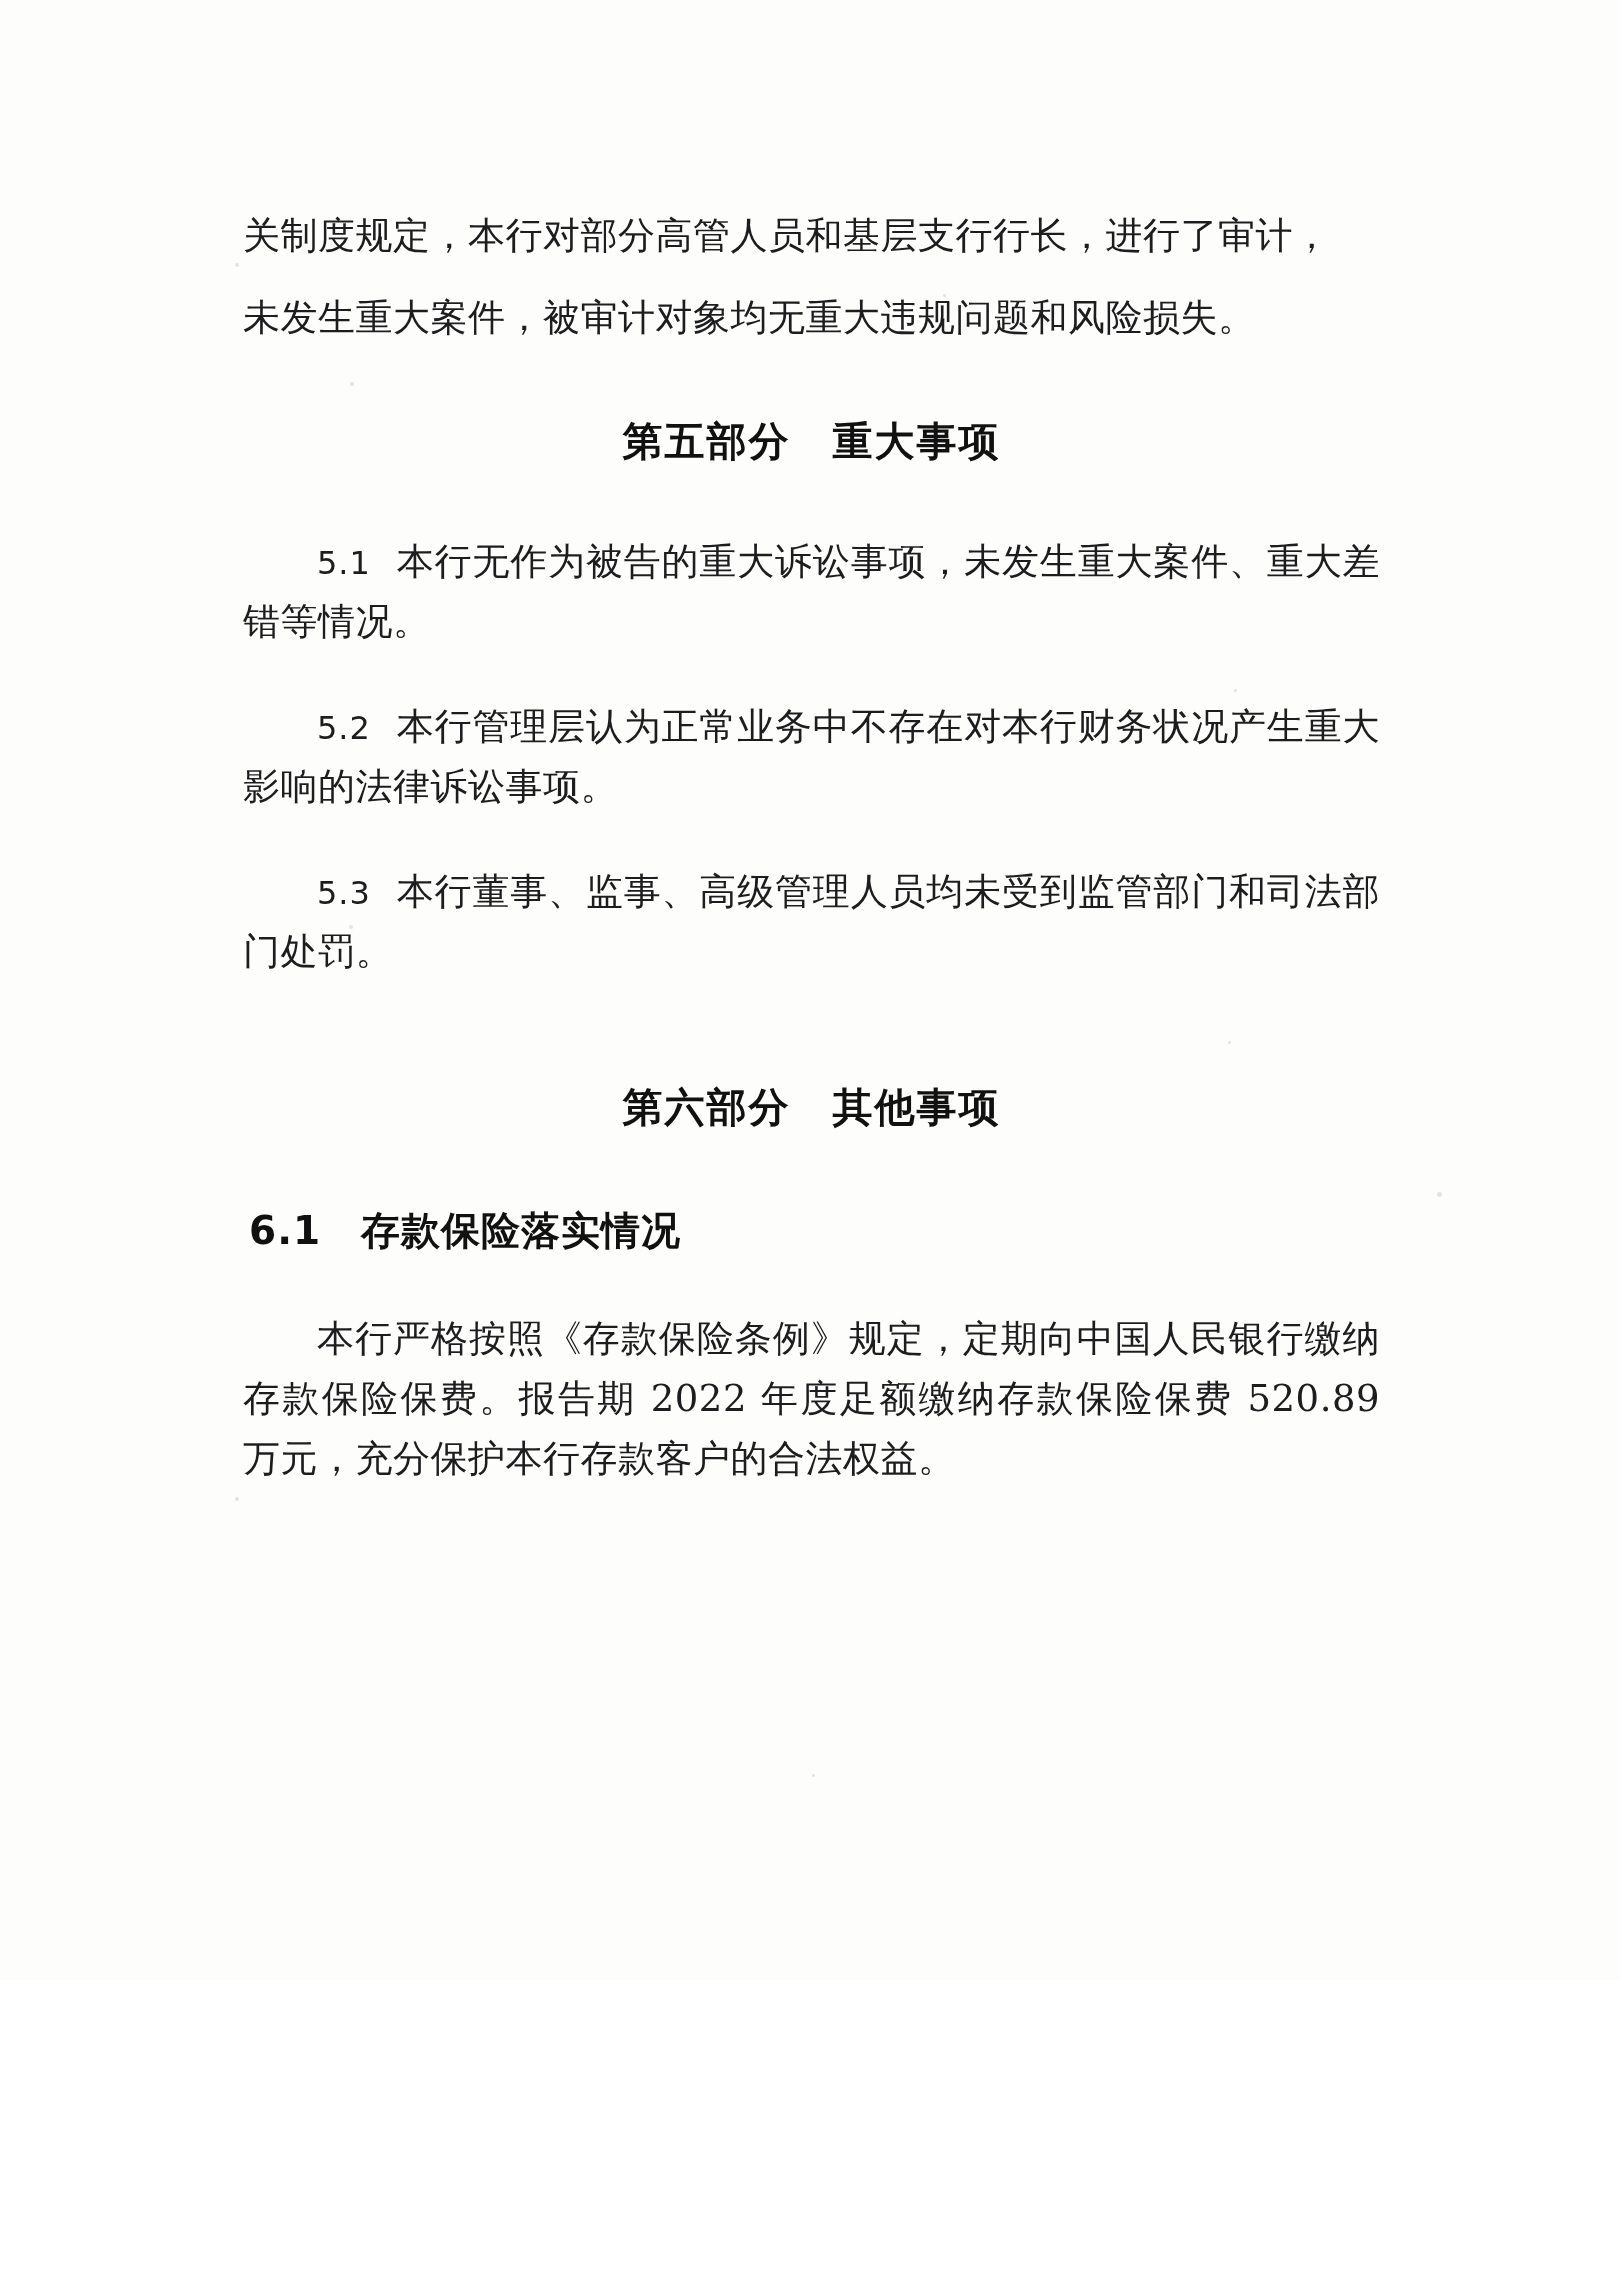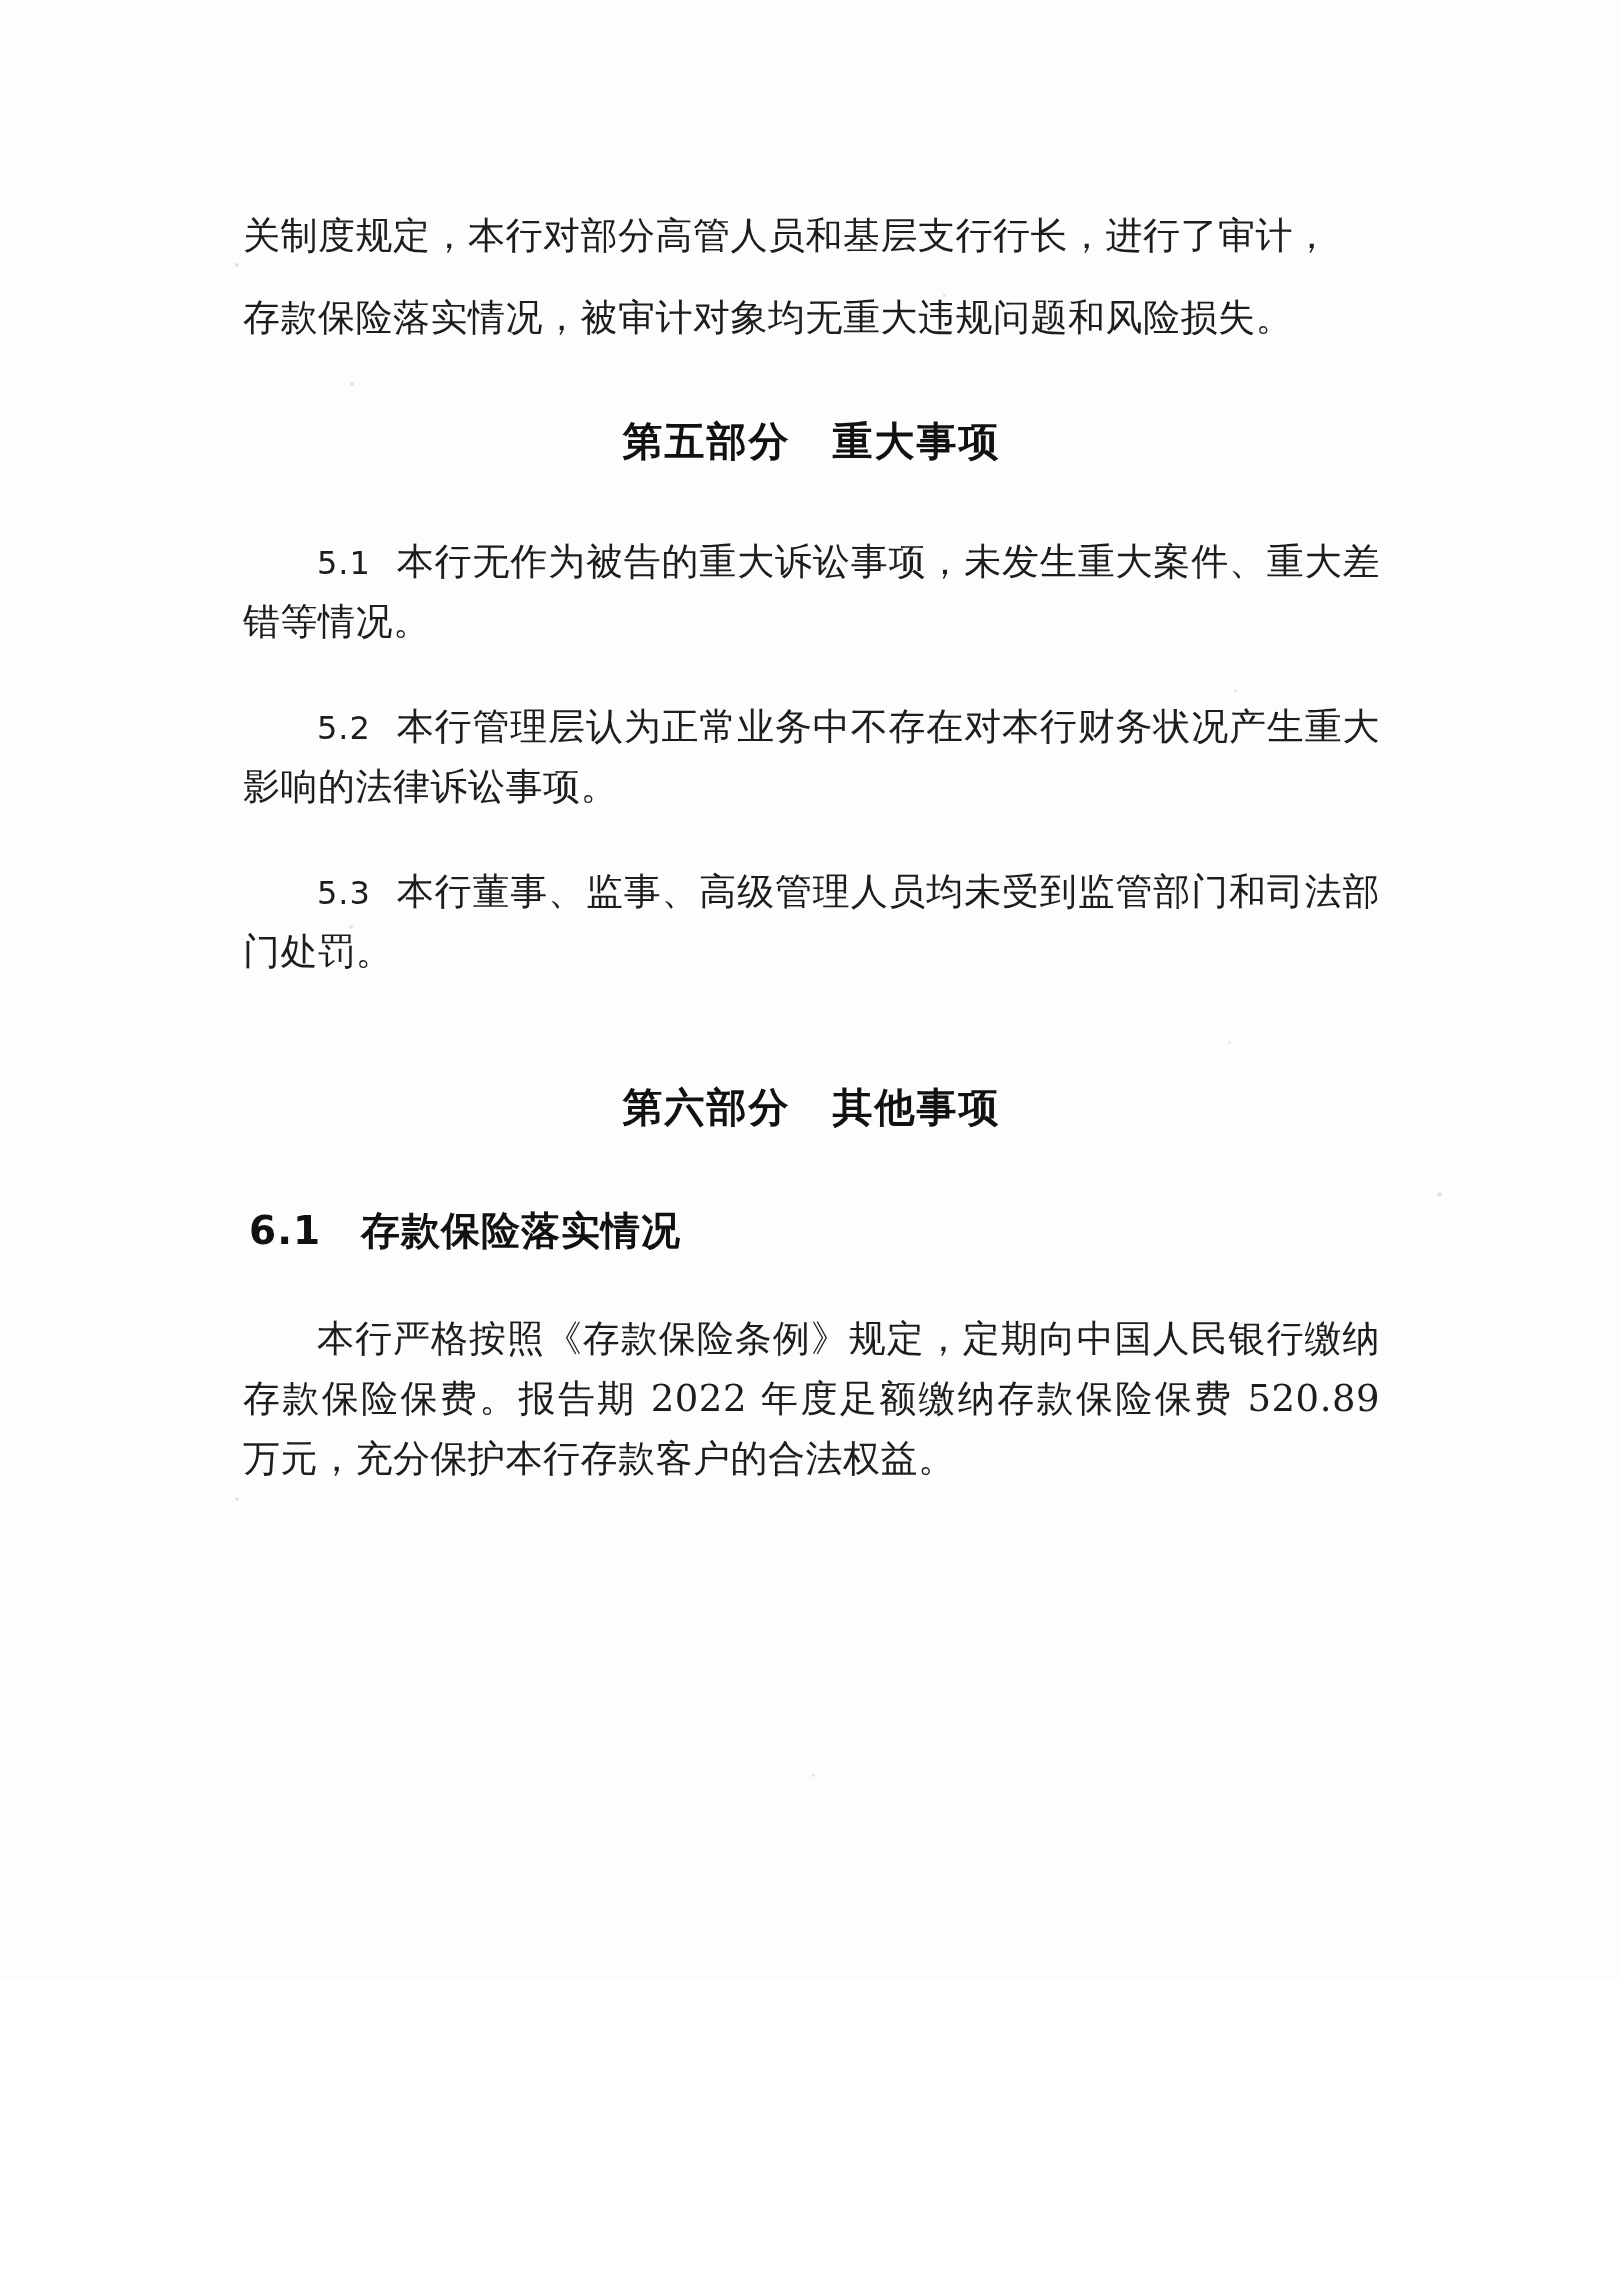--- a/index.html
+++ b/index.html
@@ -102,21 +102,21 @@
   <div class="speck" style="left:349px; top:925px; width:3.9px; height:3.9px;"></div>
   <div class="speck" style="left:1228px; top:1041px; width:2.9px; height:2.9px;"></div>
   <div class="speck" style="left:1437px; top:1192px; width:4.9px; height:4.9px;"></div>
   <div class="speck" style="left:235px; top:1497px; width:3.9px; height:3.9px;"></div>
   <div class="speck" style="left:1538px; top:2061px; width:3.9px; height:3.9px;"></div>
   <div class="speck" style="left:812px; top:1774px; width:2.9px; height:2.9px;"></div>
 
   <div class="content">
 
     <p class="para cont">关制度规定，本行对部分高管人员和基层支行行长，进行了审计，</p>
-    <p class="para cont">存款保险落实情况，被审计对象均无重大违规问题和风险损失。</p>
+    <p class="para cont">未发生重大案件，被审计对象均无重大违规问题和风险损失。</p>
 
     <div class="gap-m"></div>
     <h2 class="heading">第五部分　重大事项</h2>
     <div class="gap-l"></div>
 
     <p class="numpara">
       <span style="display:inline-block; width:74px;"></span><span class="numlabel">5.1</span><span style="display:inline-block; width:25.5px;"></span><span>本行无作为被告的重大诉讼事项，未发生重大案件、重大差错等情况。</span>
     </p>
 
     <div class="gap-m"></div>

